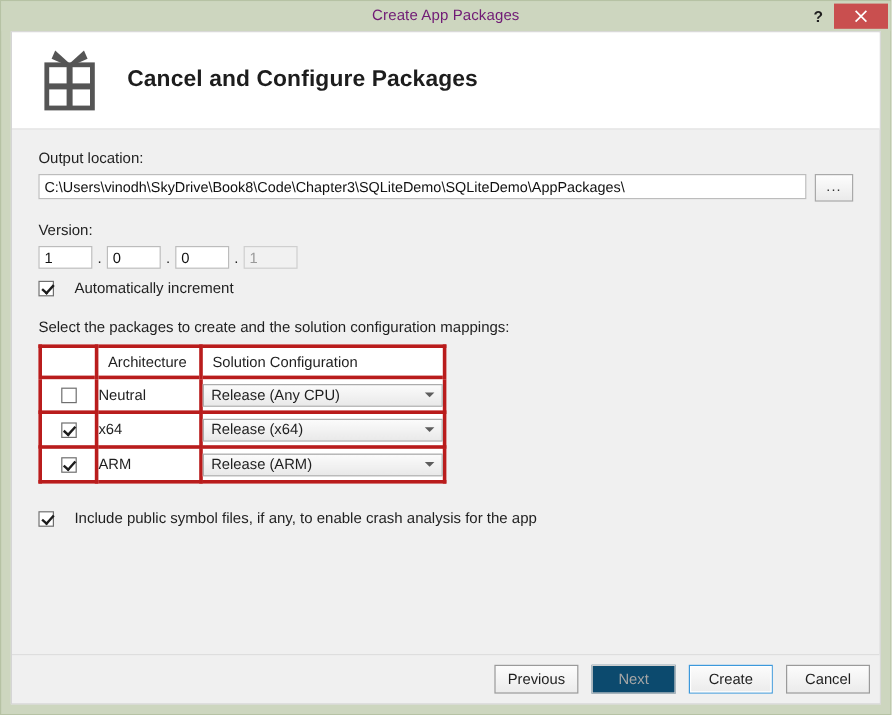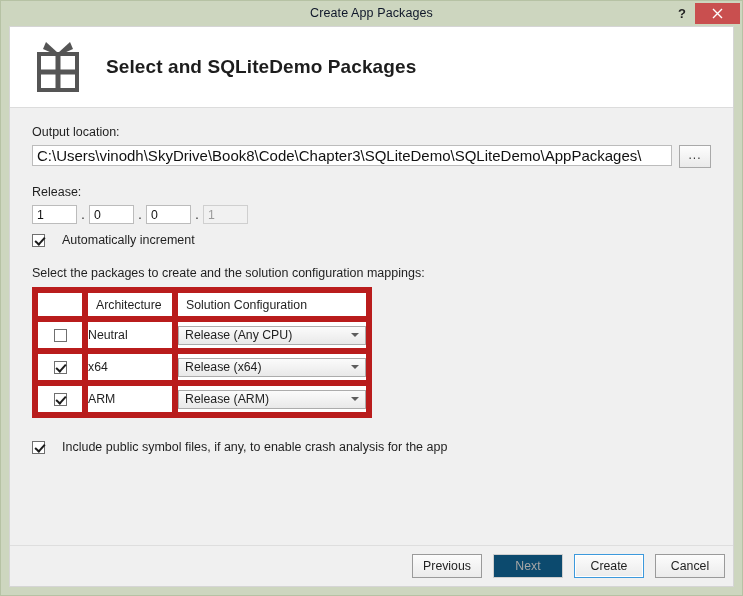--- a/index.html
+++ b/index.html
@@ -36,21 +36,21 @@
     display: flex;
     align-items: stretch;
   }
   .titlebar-title {
     position: absolute;
     left: 0; right: 0; top: 0;
     height: 25px;
     line-height: 25px;
     text-align: center;
     font-size: 12.5px;
-    color: #0f172a;
+    color: #701a75;
     letter-spacing: .1px;
     pointer-events: none;
   }
   .titlebar-buttons {
     position: absolute;
     right: 0; top: 0;
     height: 25px;
     display: flex;
     align-items: center;
   }
@@ -138,21 +138,21 @@
     gap: 7px;
   }
   .text-input {
     flex: 1 1 auto;
     height: 21px;
     box-sizing: border-box;
     background: #ffffff;
     border: 1px solid #bcbcbc;
     padding: 0 4px;
     font-family: "Liberation Sans", sans-serif;
-    font-size: 15px;
+    font-size: 12px;
     color: #111;
     line-height: 19px;
     outline: none;
   }
   .browse-btn {
     width: 32px;
     height: 23px;
     box-sizing: border-box;
     background: linear-gradient(#fdfdfd, #eaeaea);
     border: 1px solid #a9a9a9;
@@ -234,21 +234,21 @@
 
   
   .table-intro { margin-top: 19px; margin-bottom: 7px; font-size:12.5px; }
   .pkg-table {
     width: 340px;
     border: 1px solid #c8c8c8;
     border-collapse: collapse;
     background: #ffffff;
   }
   .pkg-table th, .pkg-table td {
-    border: 6px solid #b91c1c;
+    border: 3px solid #b91c1c;
     padding: 0;
     font-weight: normal;
     text-align: left;
     font-size: 12.3px;
     color: #1f1f1f;
     background: #ffffff;
   }
   .pkg-table thead th {
     height: 23px;
     border-bottom: 1px solid #cfcfcf;
@@ -356,35 +356,35 @@
           <path d="M26 14 L14 3 L11 10 L20 14 Z" fill="#555555"></path>
           <path d="M26 14 L38 3 L41 10 L32 14 Z" fill="#555555"></path>
 
           <rect x="7" y="15" width="38" height="36" fill="none" stroke="#555555" stroke-width="4"></rect>
 
           <rect x="23.5" y="15" width="5" height="36" fill="#555555"></rect>
 
           <rect x="7" y="30.5" width="38" height="5" fill="#555555"></rect>
         </svg>
       </div>
-      <div class="header-title">Select and SQLiteDemo Packages</div>
+      <div class="header-title">Cancel and Configure Packages</div>
     </div>
 
     <div class="content">
 
       <div class="field-label">Output location:</div>
       <div class="output-row">
         <input class="text-input" type="text" value="C:\Users\vinodh\SkyDrive\Book8\Code\Chapter3\SQLiteDemo\SQLiteDemo\AppPackages\" style="">
         <div class="browse-btn">
           <span>...</span>
         </div>
       </div>
 
       <div class="version-block">
-        <div class="field-label">Release:</div>
+        <div class="field-label">Version:</div>
         <div class="version-row">
           <input class="ver-input" type="text" value="1" style="">
           <span class="ver-dot">.</span>
           <input class="ver-input" type="text" value="0" style="">
           <span class="ver-dot">.</span>
           <input class="ver-input" type="text" value="0" style="">
           <span class="ver-dot">.</span>
           <input class="ver-input disabled" type="text" disabled="" value="1" style="">
         </div>
         <div class="cb-row">

